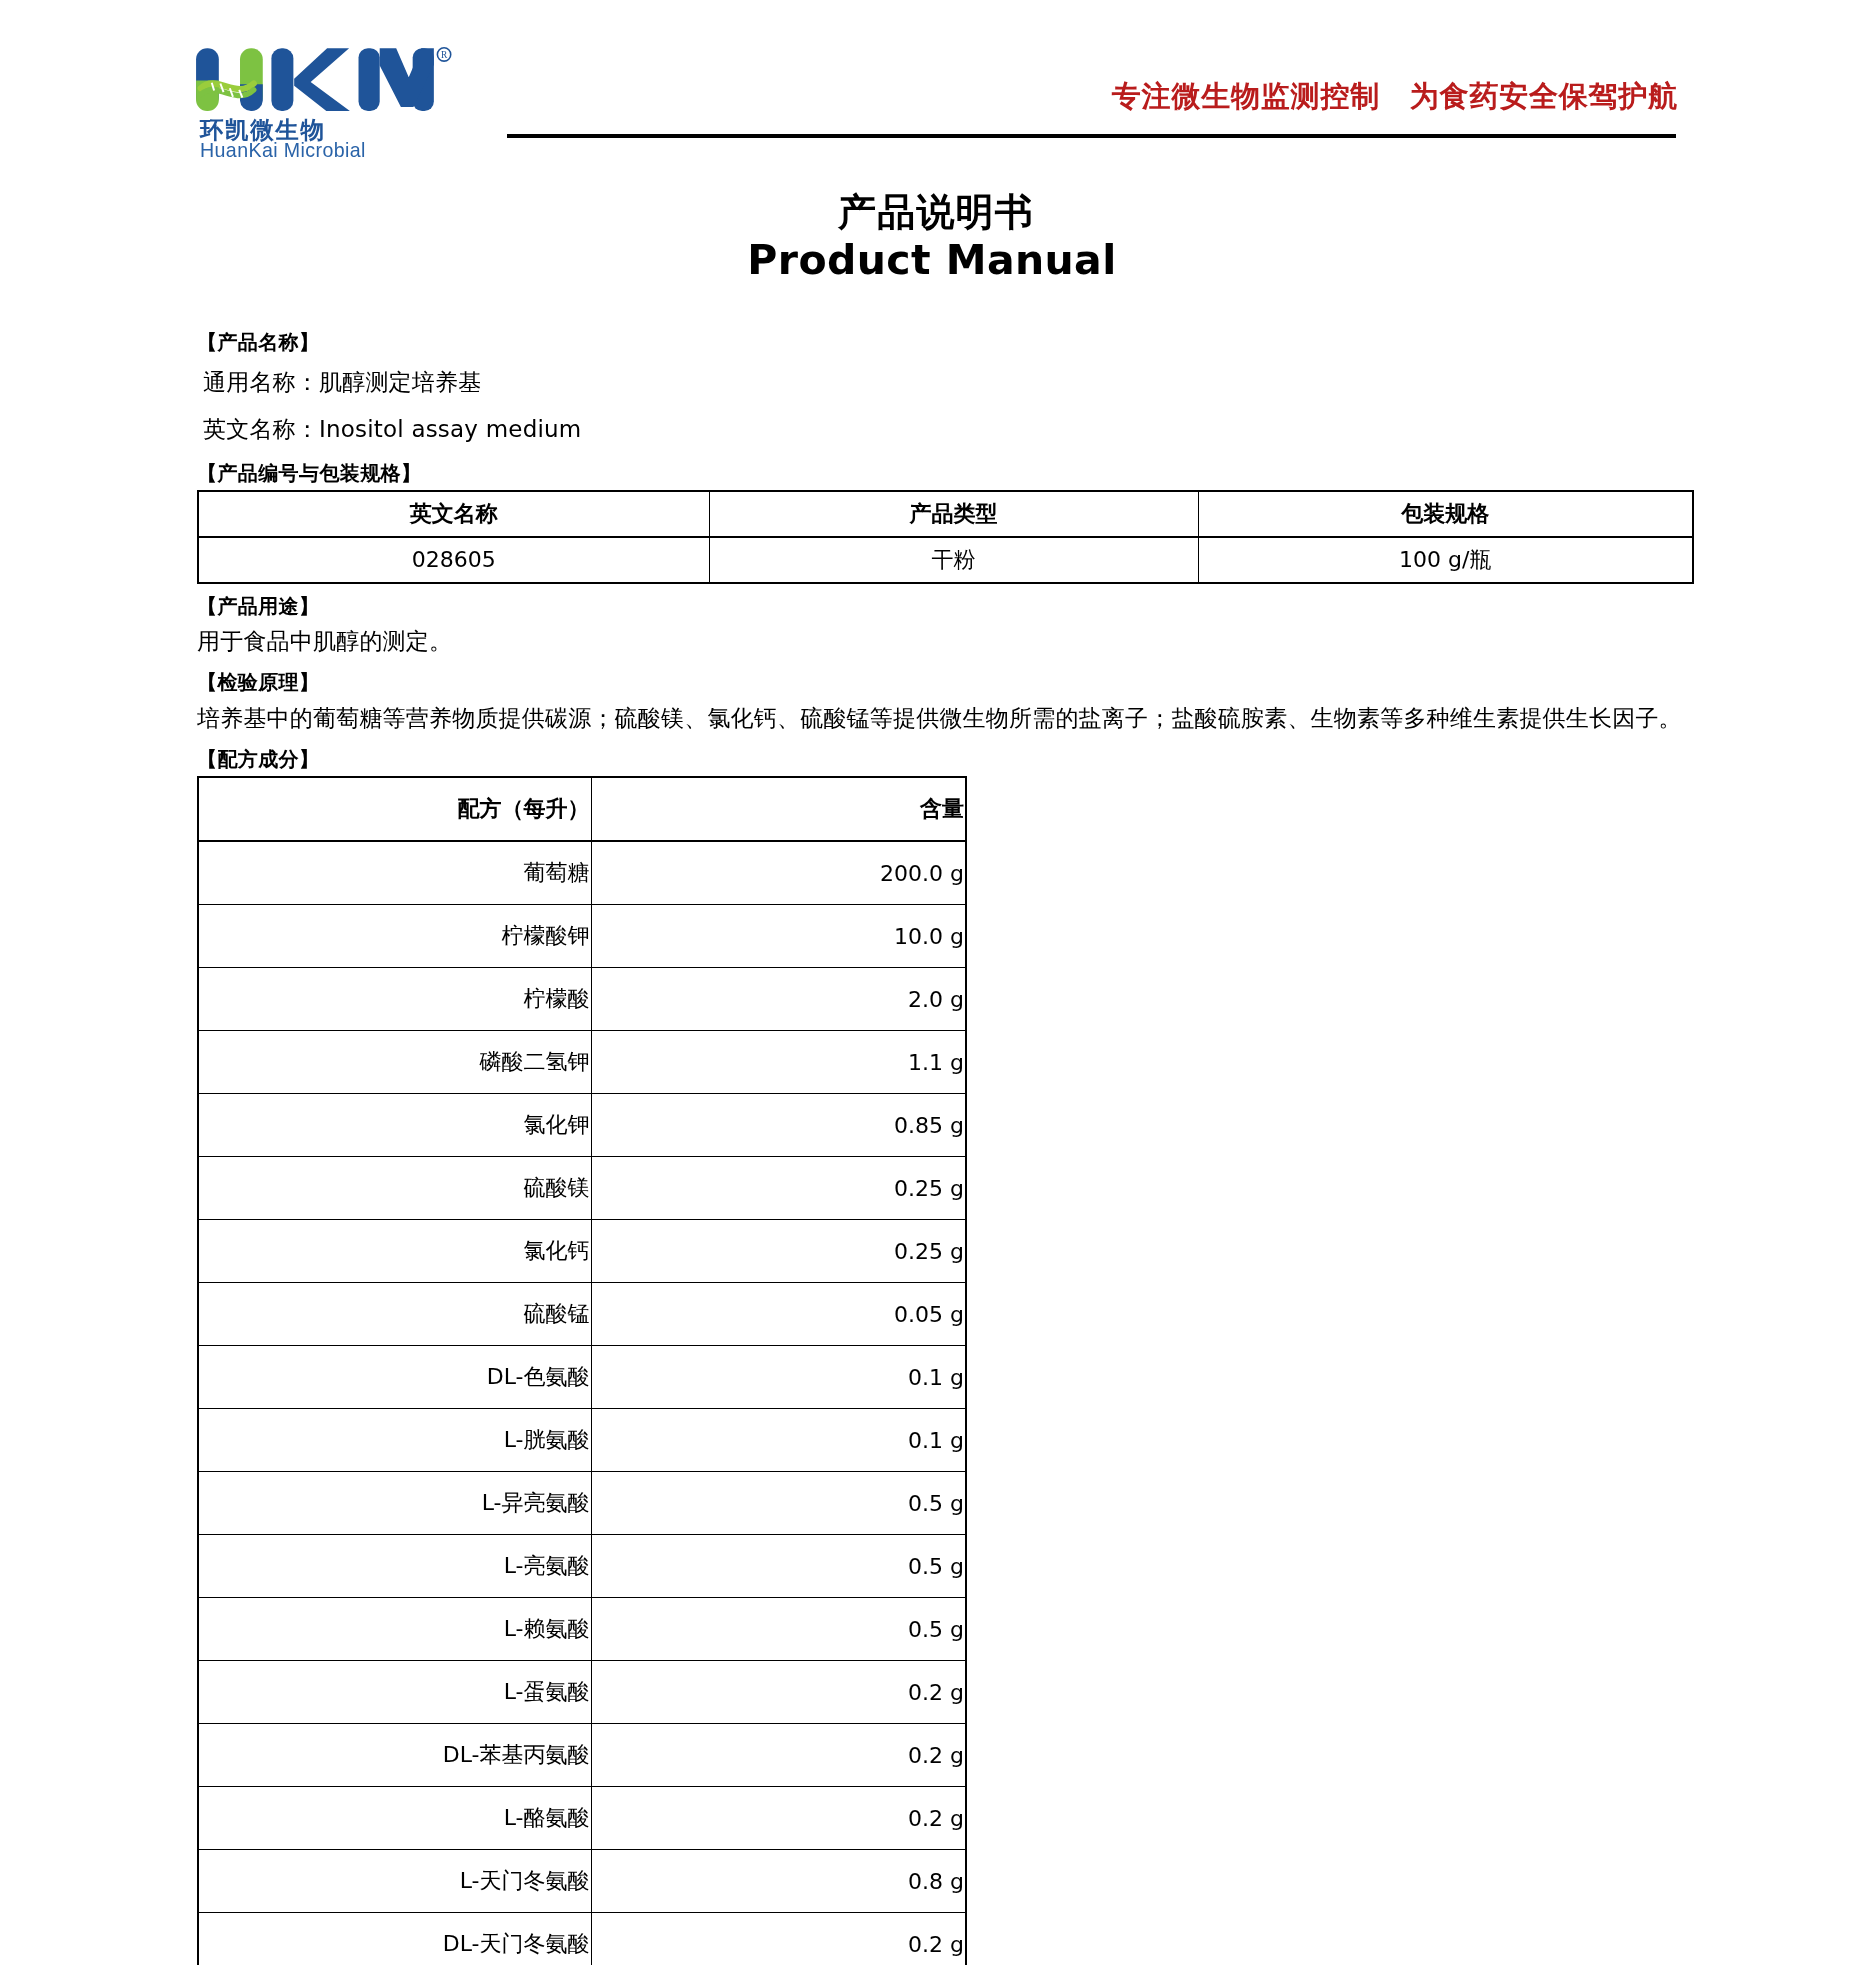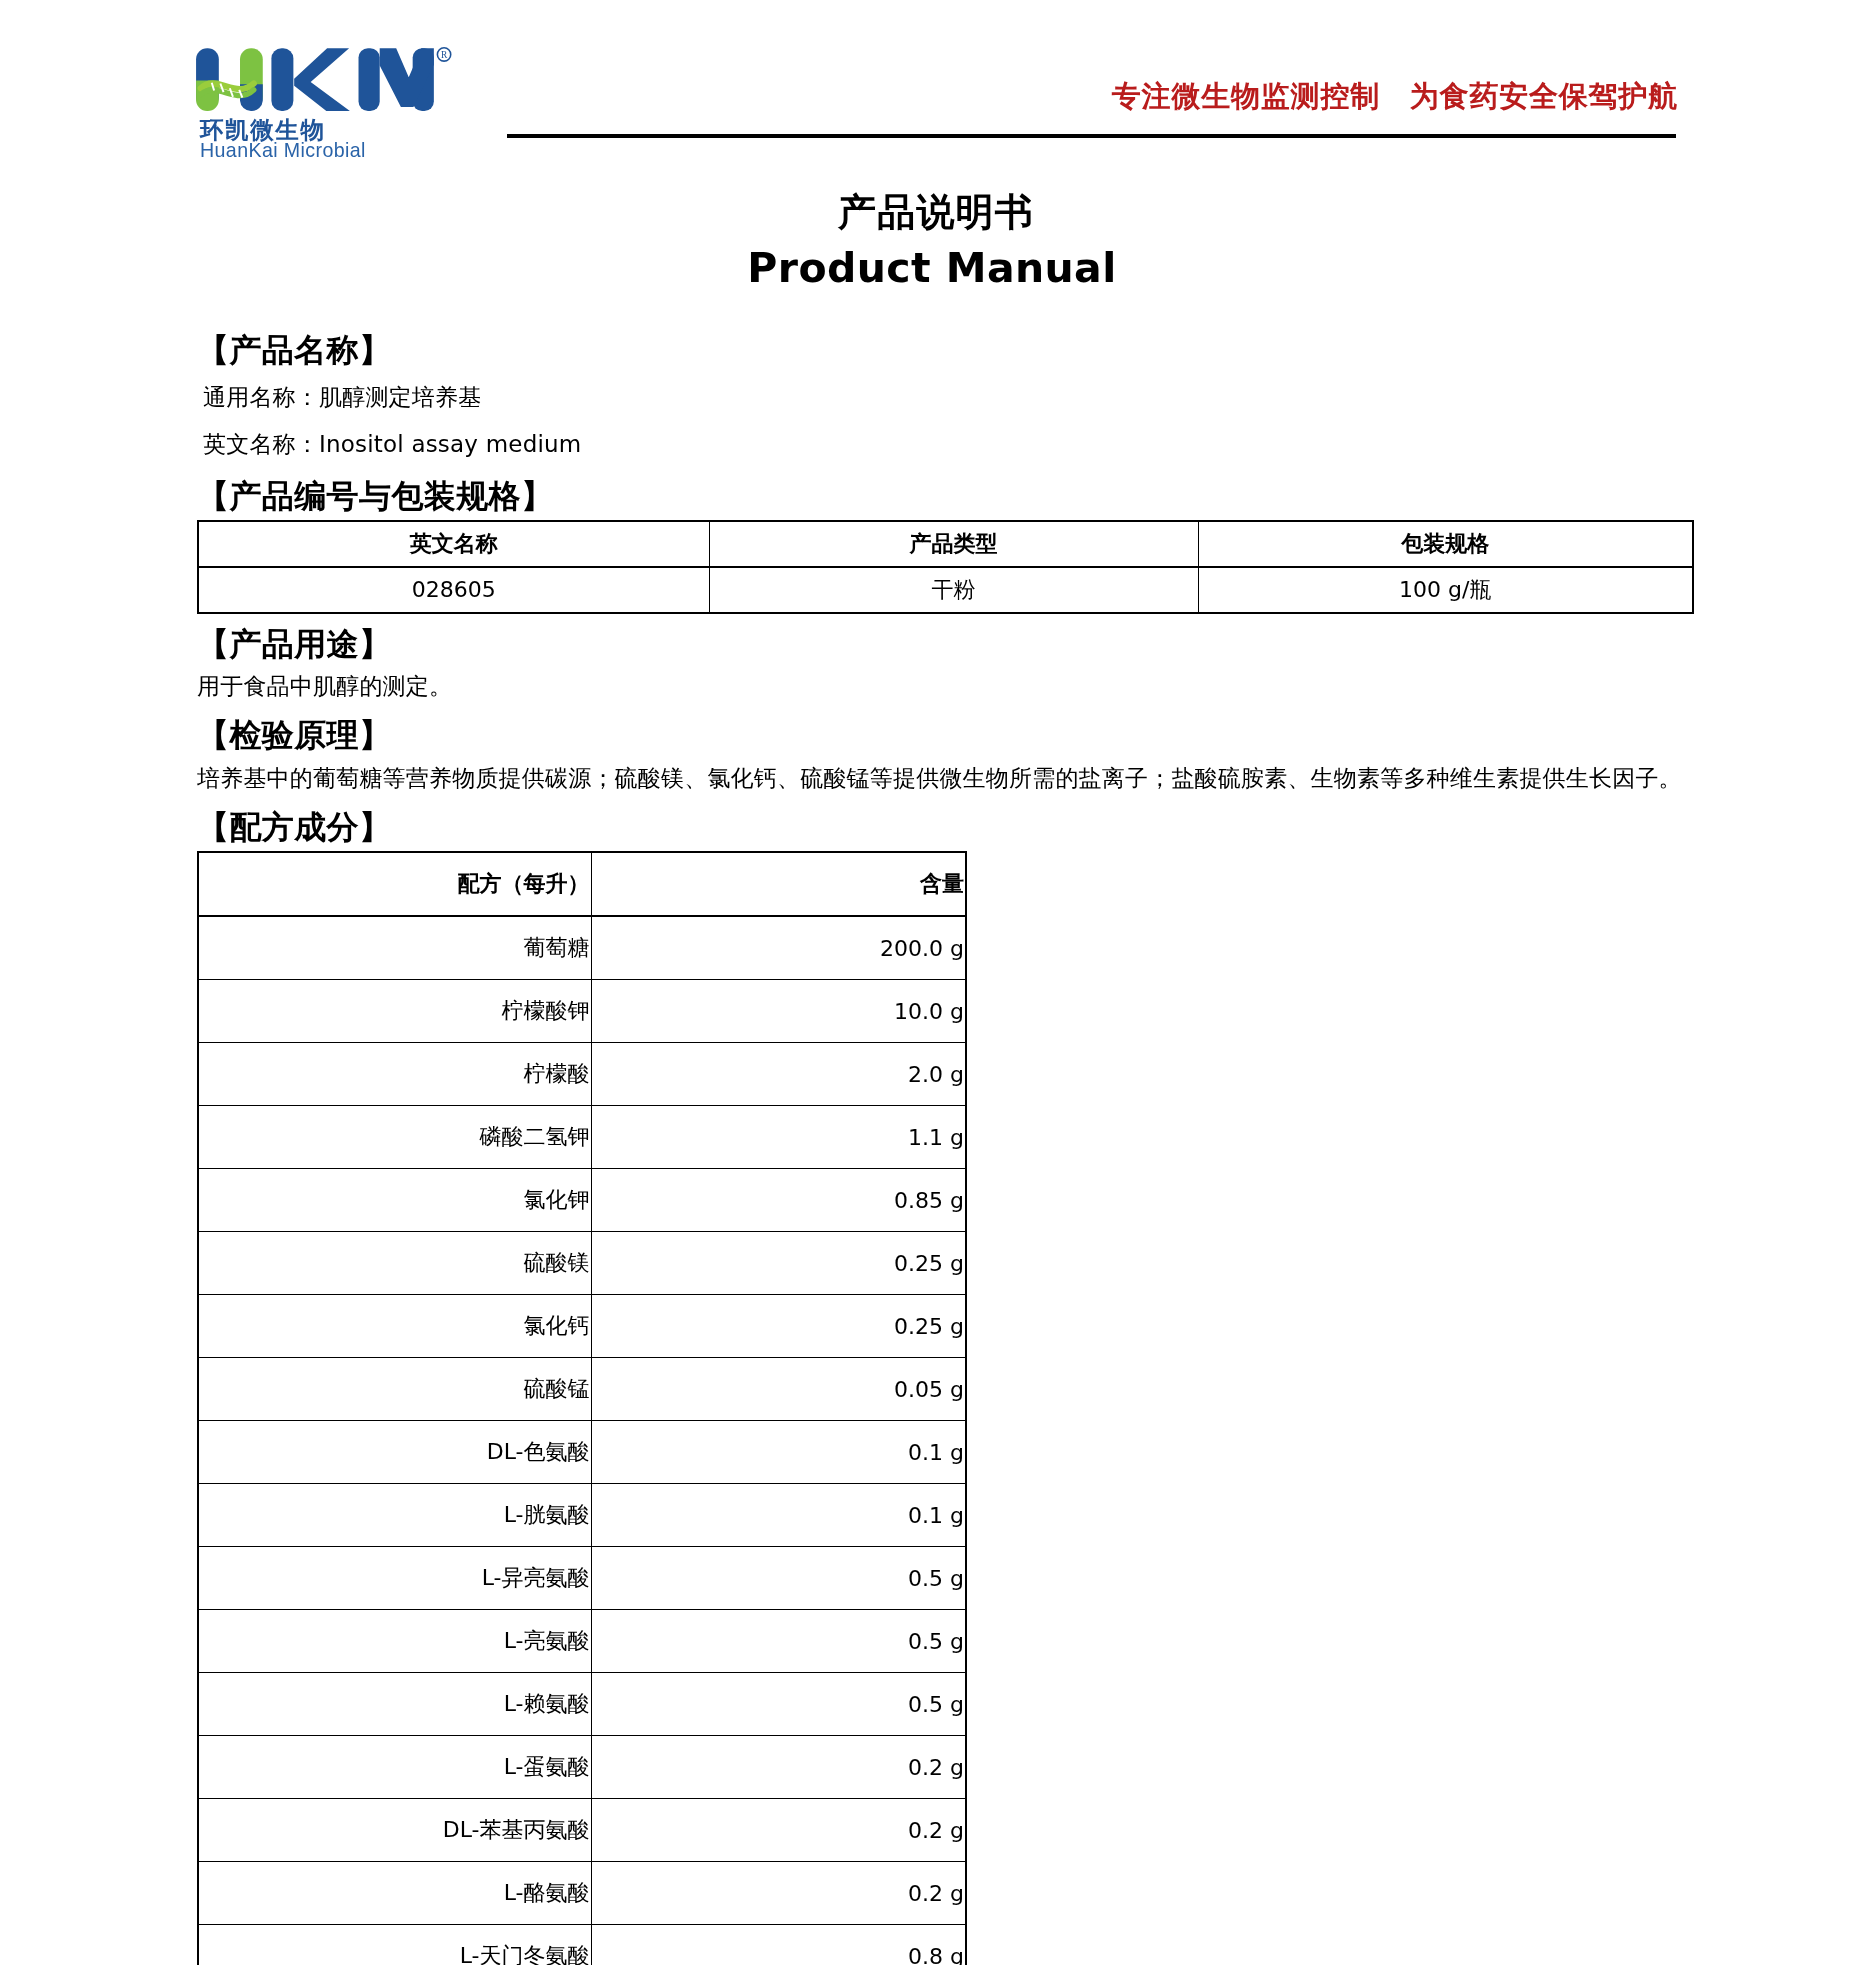--- a/index.html
+++ b/index.html
@@ -72,40 +72,40 @@
     width: 1872px;
     text-align: center;
     font-family: "DejaVu Sans", sans-serif;
     font-weight: bold;
     font-size: 38px;
     letter-spacing: 1.2px;
   }
   .doc-title-en {
     position: absolute;
     left: 0;
-    top: 244px;
+    top: 236px;
     width: 1864px;
     text-align: center;
     font-family: "DejaVu Sans", sans-serif;
     font-weight: bold;
     font-size: 41px;
     letter-spacing: 0.4px;
   }
 
   
   .content {
     position: absolute;
     left: 197px;
     top: 330px;
     width: 1525px;
   }
   .section-head {
     font-family: "DejaVu Sans", sans-serif;
     font-weight: bold;
-    font-size: 32px;
+    font-size: 20px;
     line-height: 1.25;
     margin: 0;
     letter-spacing: 0.4px;
   }
   .body-line {
     font-family: "DejaVu Sans", sans-serif;
     font-size: 23px;
     line-height: 1.32;
     margin: 6px;
     letter-spacing: 0.2px;

